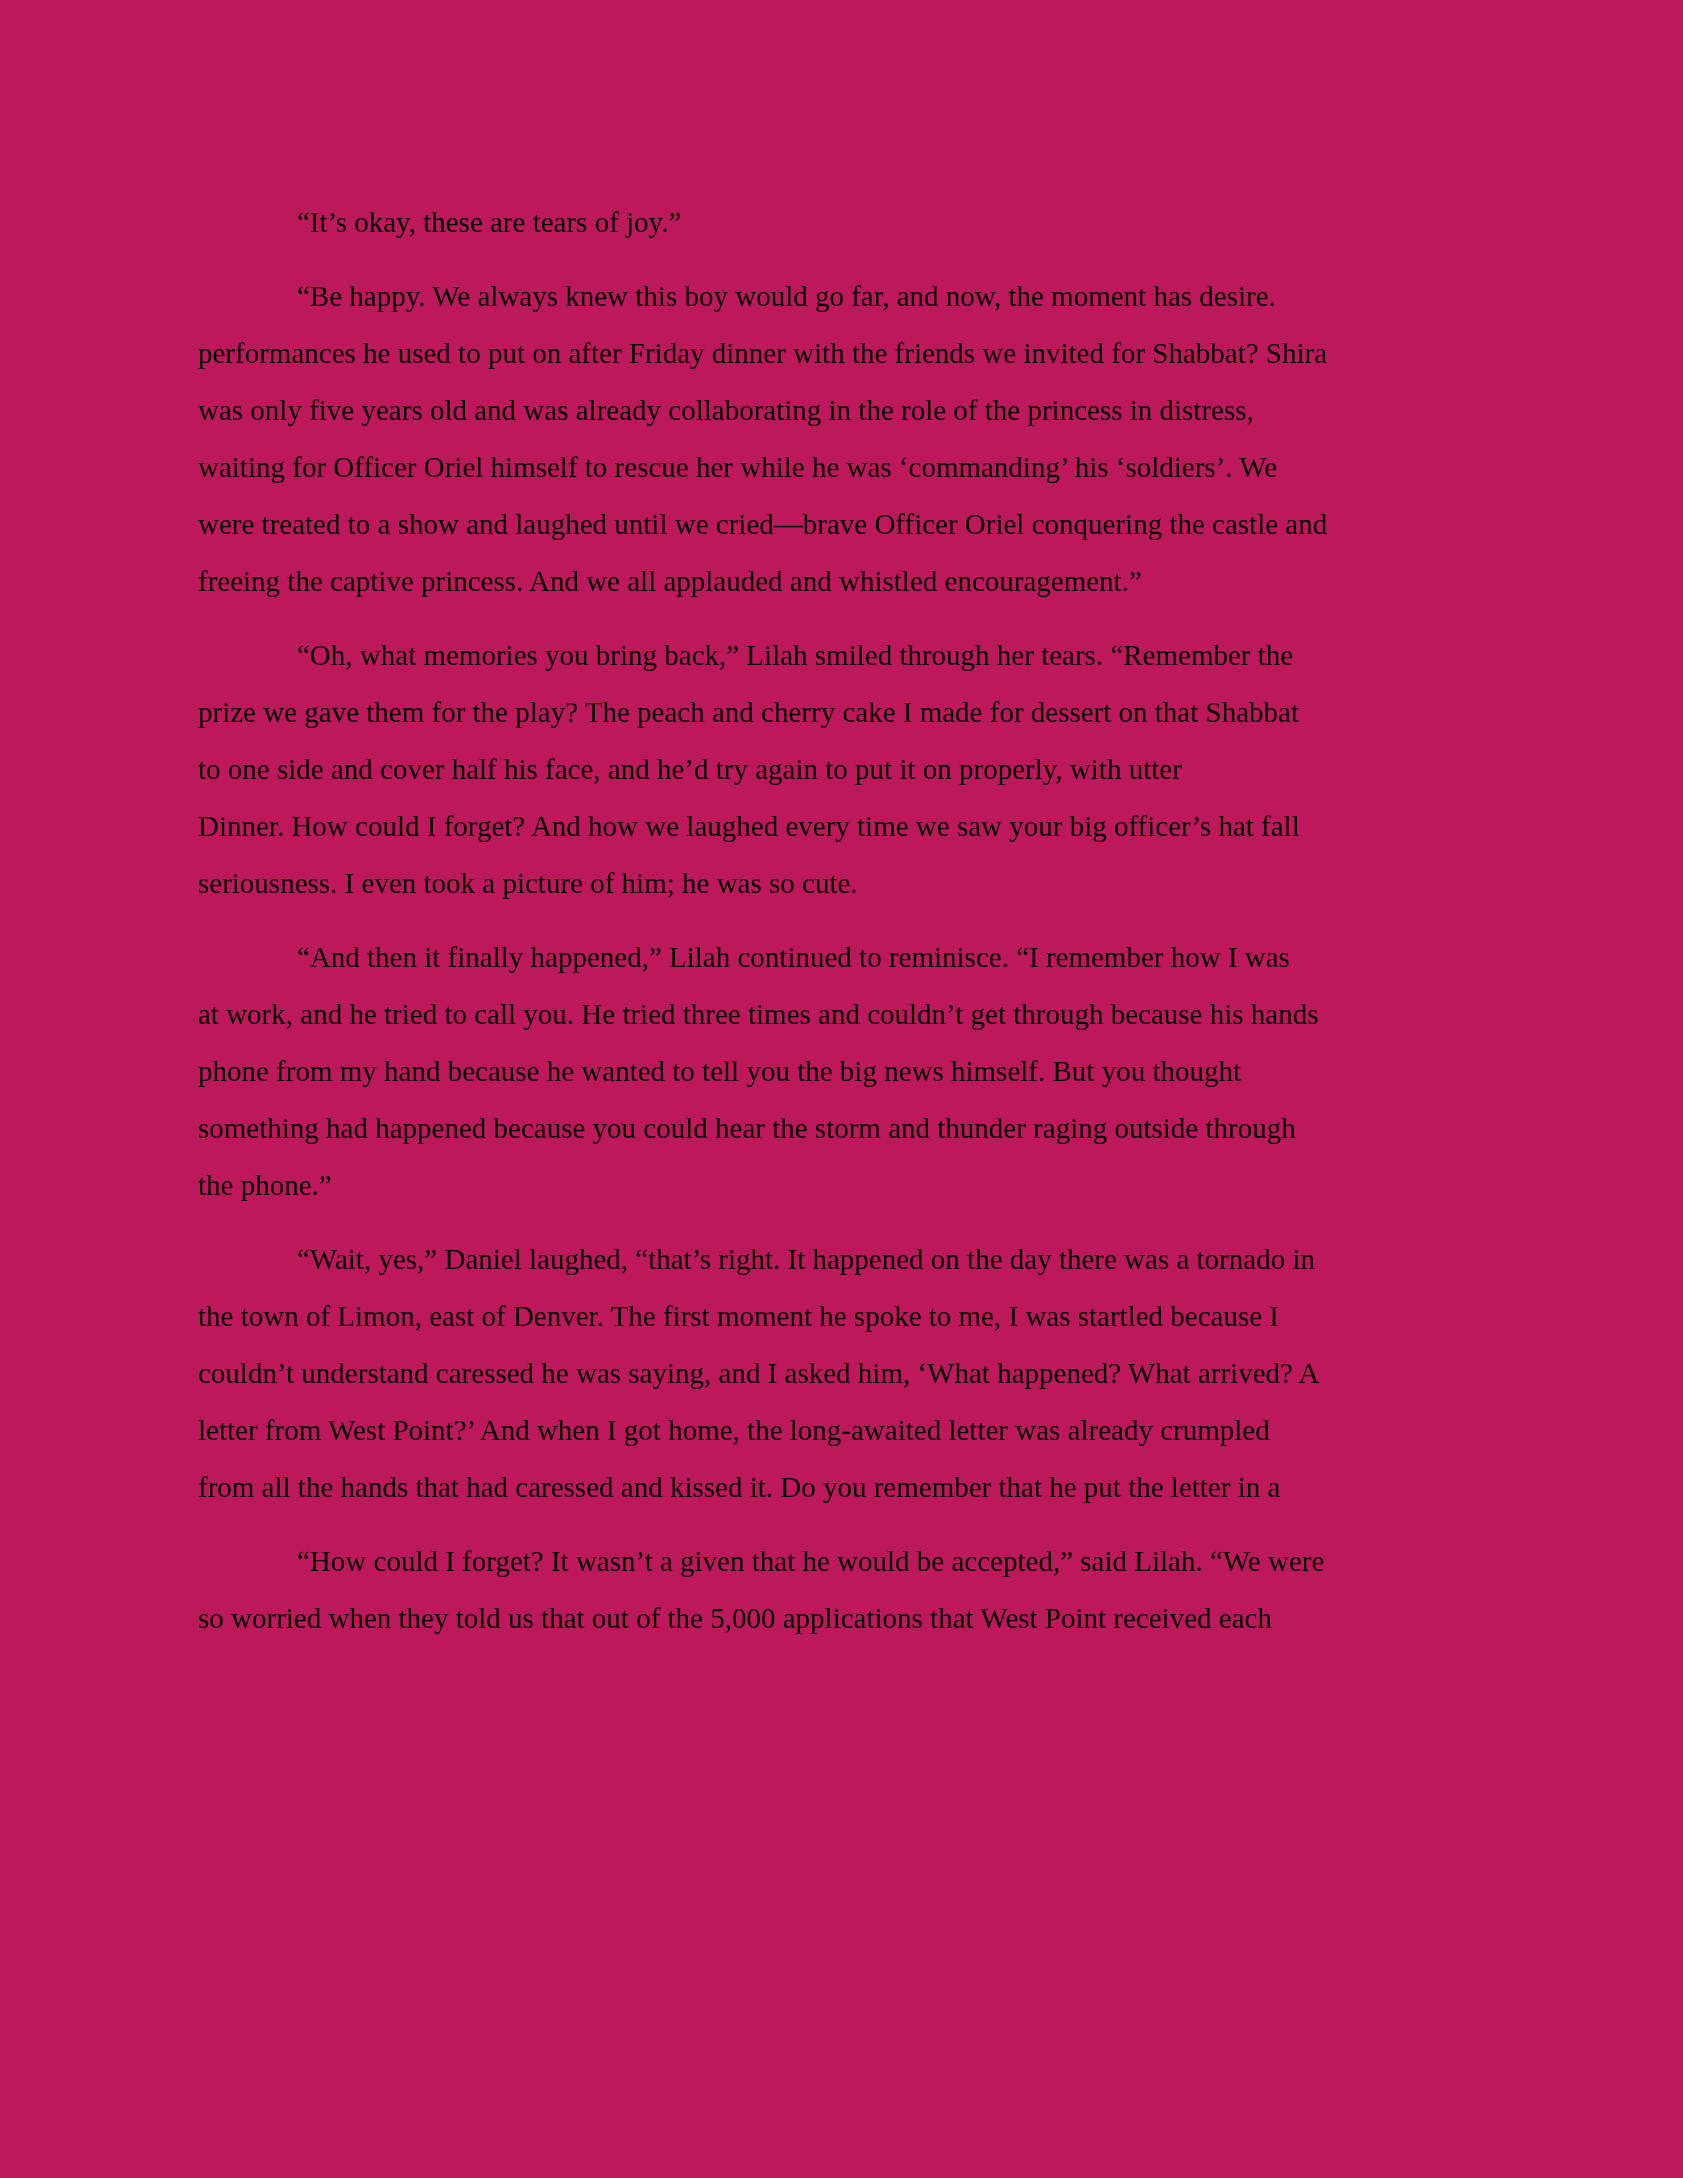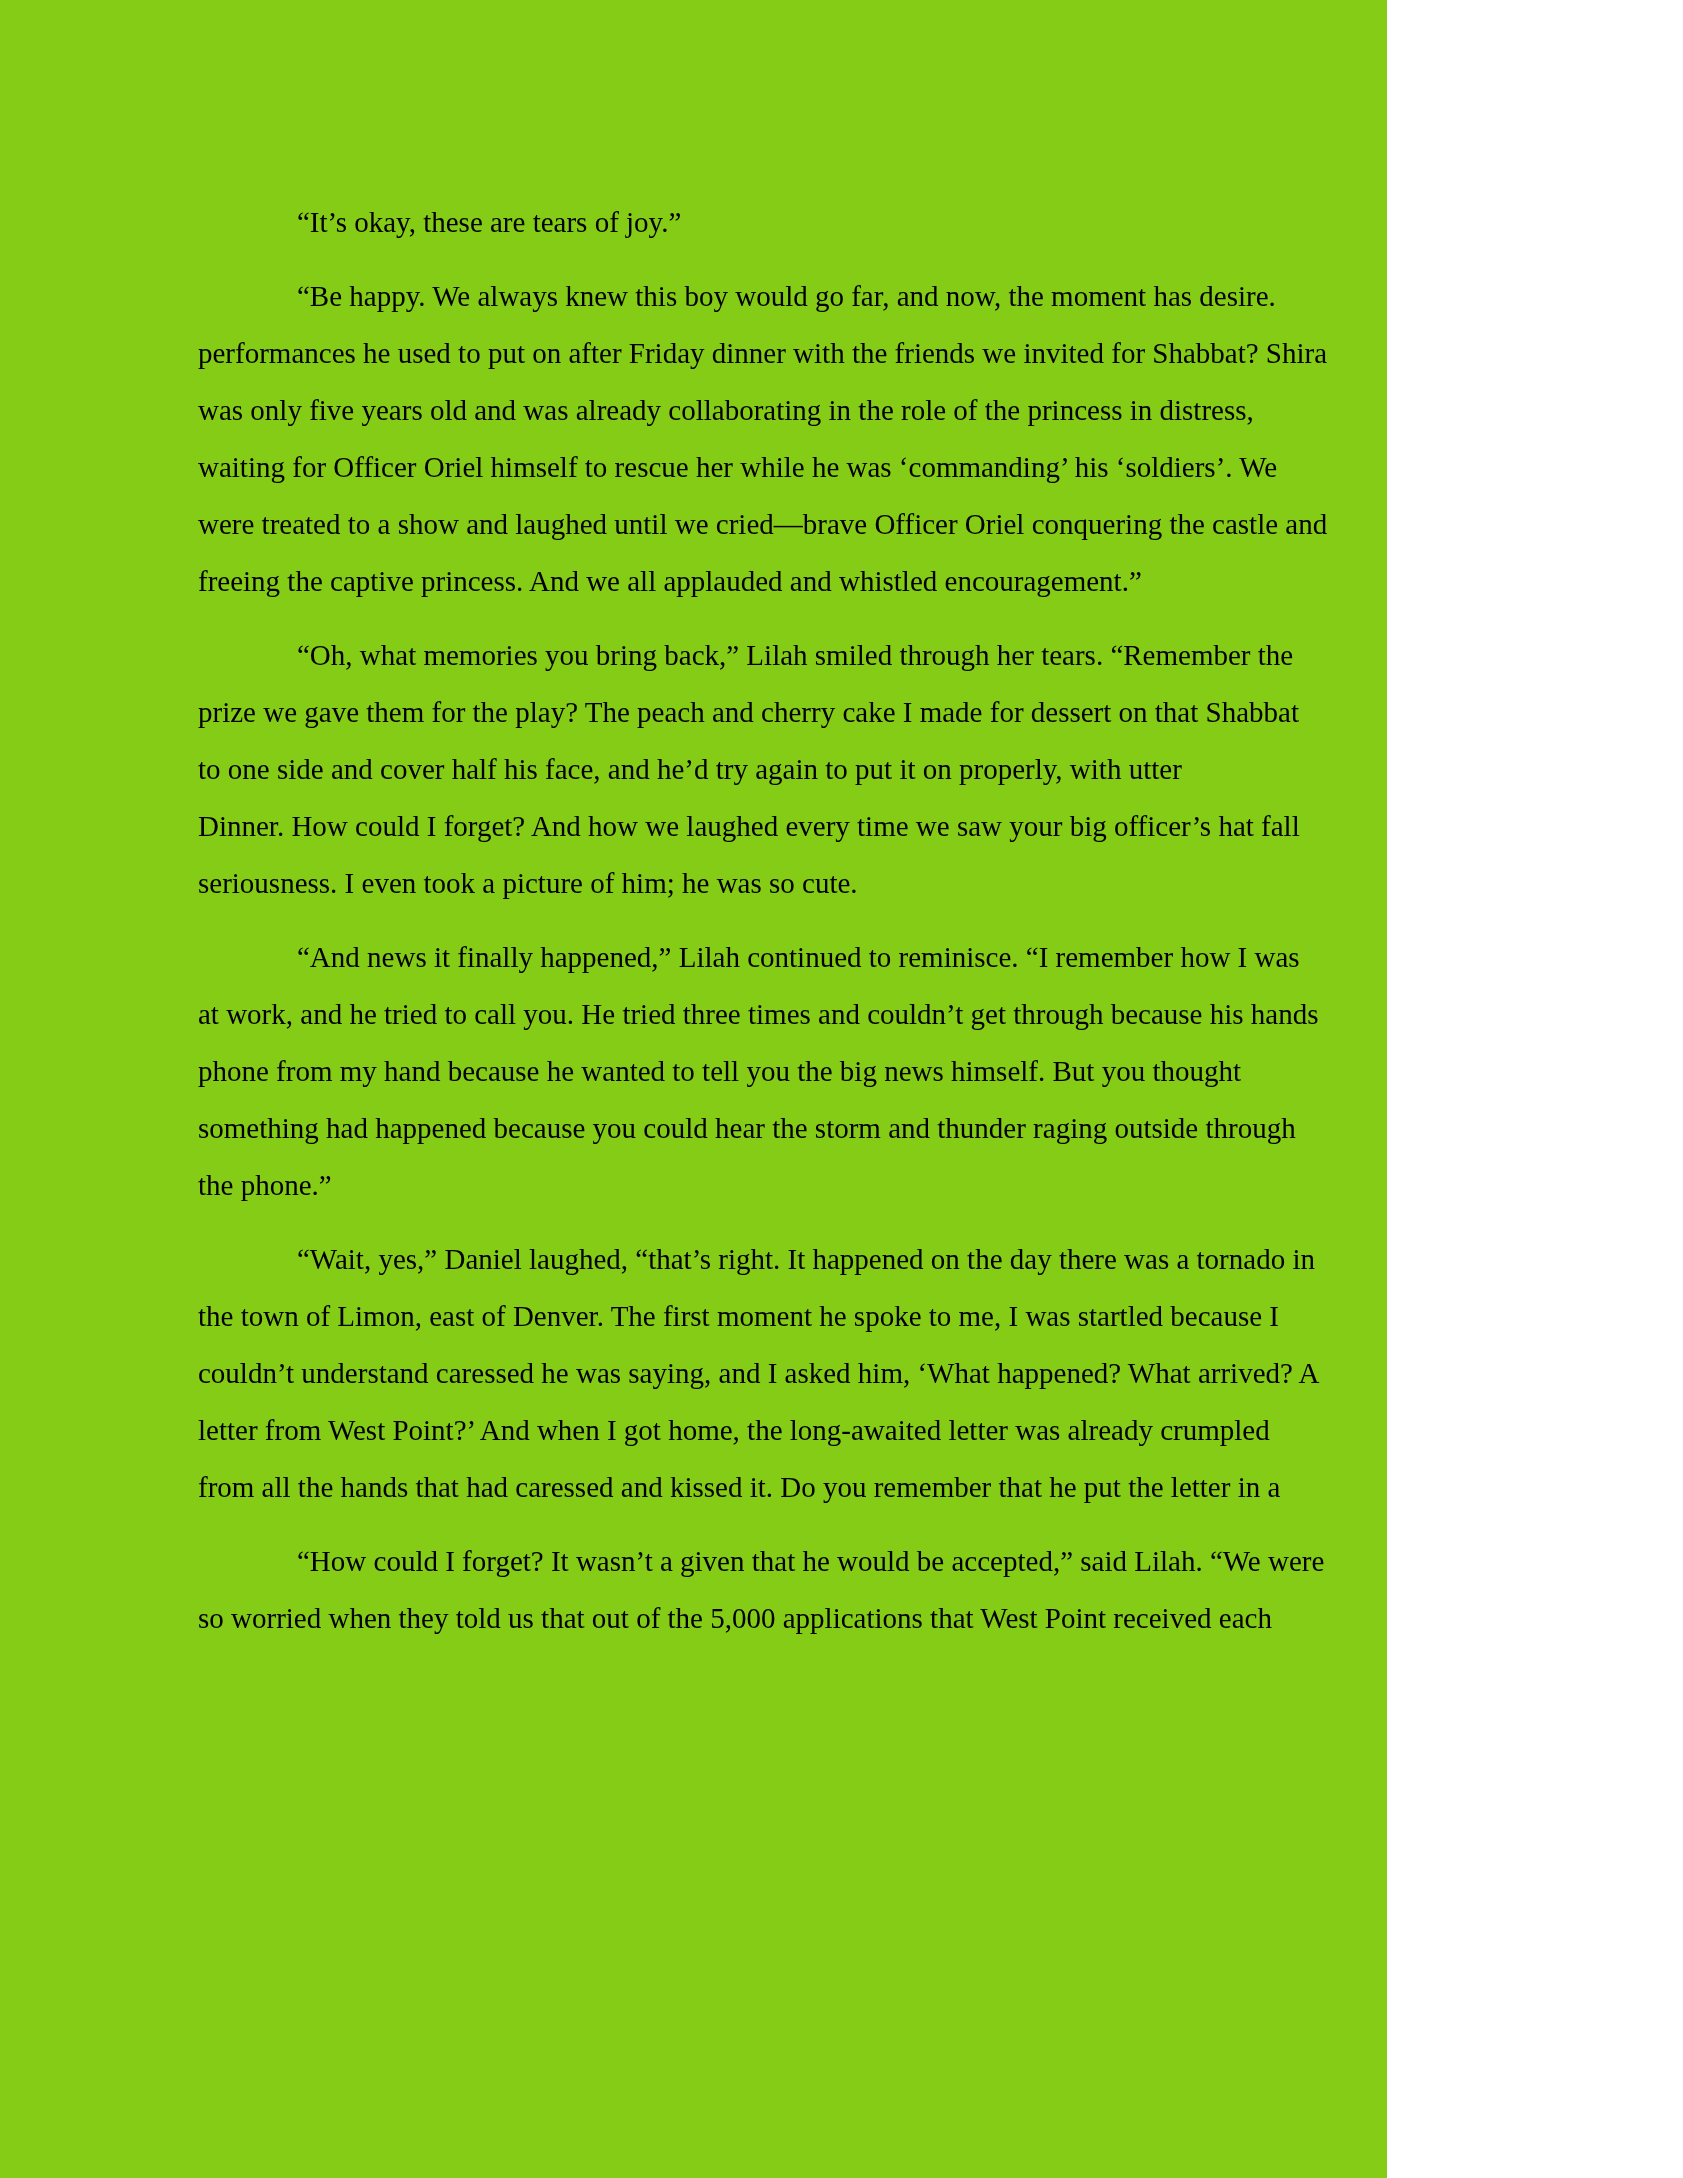--- a/index.html
+++ b/index.html
@@ -2,23 +2,23 @@
 <html><head>
 <meta charset="utf-8">
 <style>
   html, body {
     margin: 0;
     padding: 0;
     background: #ffffff;
   }
   .page {
     position: relative;
-    width: 1387px;
+    width: 1683px;
     height: 2178px;
-    background: #84cc16;
+    background: #be185d;
     overflow: hidden;
   }
   .content {
     position: absolute;
     left: 198px;
     top: 194px;
     width: 1297px;
     font-family: "Liberation Serif", "DejaVu Serif", serif;
     font-size: 29px;
     color: #000000;
@@ -53,21 +53,21 @@
         <div class="line">freeing the captive princess. And we all applauded and whistled encouragement.”</div>
       </div>
       <div class="paragraph">
         <div class="line first">“Oh, what memories you bring back,” Lilah smiled through her tears. “Remember the</div>
         <div class="line">prize we gave them for the play? The peach and cherry cake I made for dessert on that Shabbat</div>
         <div class="line">to one side and cover half his face, and he’d try again to put it on properly, with utter</div>
         <div class="line">Dinner. How could I forget? And how we laughed every time we saw your big officer’s hat fall</div>
         <div class="line">seriousness. I even took a picture of him; he was so cute.</div>
       </div>
       <div class="paragraph">
-        <div class="line first">“And news it finally happened,” Lilah continued to reminisce. “I remember how I was</div>
+        <div class="line first">“And then it finally happened,” Lilah continued to reminisce. “I remember how I was</div>
         <div class="line">at work, and he tried to call you. He tried three times and couldn’t get through because his hands</div>
         <div class="line">phone from my hand because he wanted to tell you the big news himself. But you thought</div>
         <div class="line">something had happened because you could hear the storm and thunder raging outside through</div>
         <div class="line">the phone.”</div>
       </div>
       <div class="paragraph">
         <div class="line first">“Wait, yes,” Daniel laughed, “that’s right. It happened on the day there was a tornado in</div>
         <div class="line">the town of Limon, east of Denver. The first moment he spoke to me, I was startled because I</div>
         <div class="line">couldn’t understand caressed he was saying, and I asked him, ‘What happened? What arrived? A</div>
         <div class="line">letter from West Point?’ And when I got home, the long-awaited letter was already crumpled</div>

